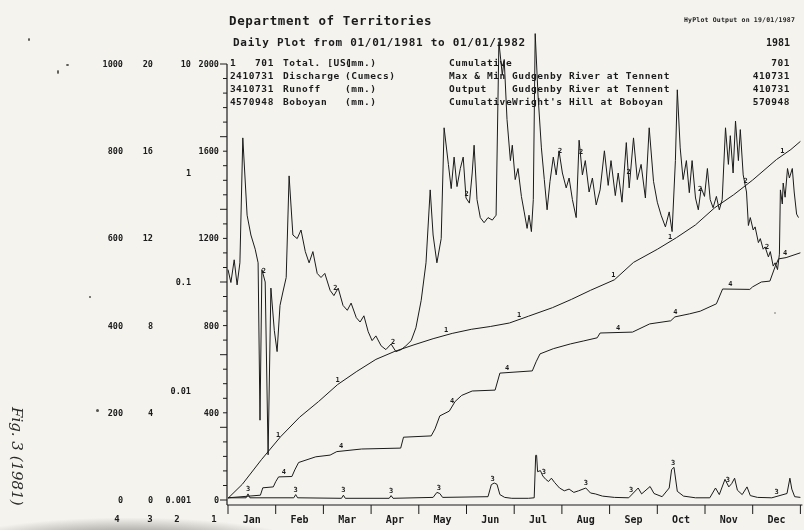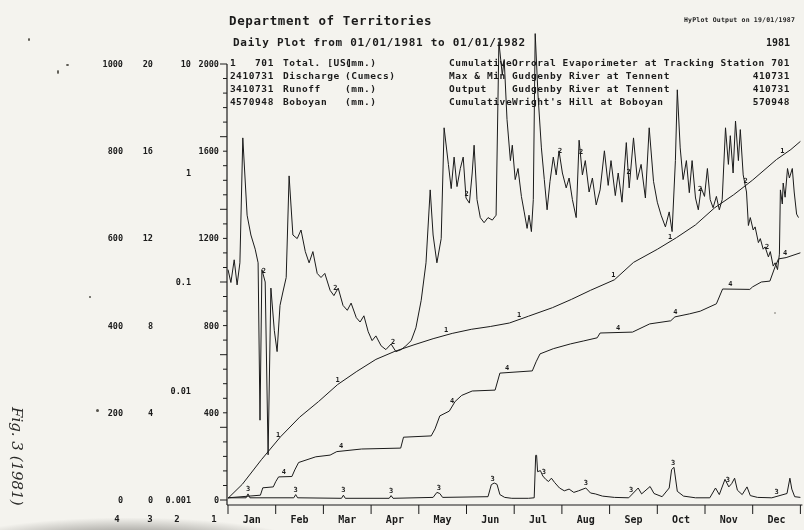--- a/index.html
+++ b/index.html
@@ -44,21 +44,20 @@
   <div class="abs outnote">HyPlot Output on 19/01/1987</div>
   <div class="abs year">1981</div>
 
   <div>
     <div class="lrow" style="top:57px">
       <span class="l-num">1</span>
       <span class="l-sta">701</span>
       <span class="l-par">Total. [US]</span>
       <span class="l-unit">(mm.)</span>
       <span class="l-stat">Cumulative</span>
-      <span class="l-site">Orroral Evaporimeter at Tracking Station</span>
     </div>
     <div class="lrow" style="top:70px">
       <span class="l-num">2</span>
       <span class="l-sta">410731</span>
       <span class="l-par">Discharge</span>
       <span class="l-unit">(Cumecs)</span>
       <span class="l-stat">Max &amp; Min</span>
       <span class="l-site">Gudgenby River at Tennent</span>
     </div>
     <div class="lrow" style="top:83px">

